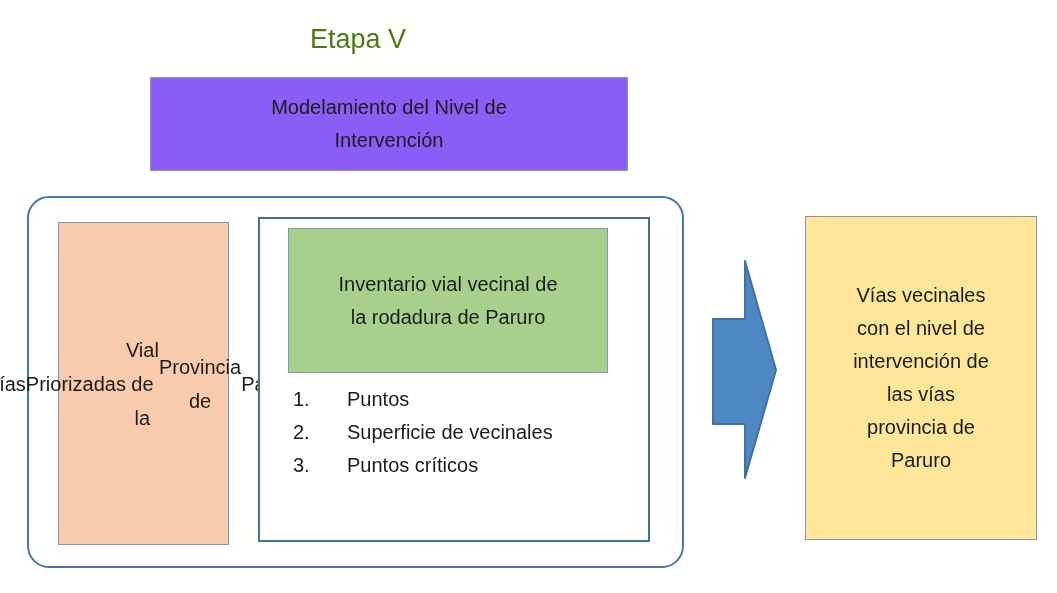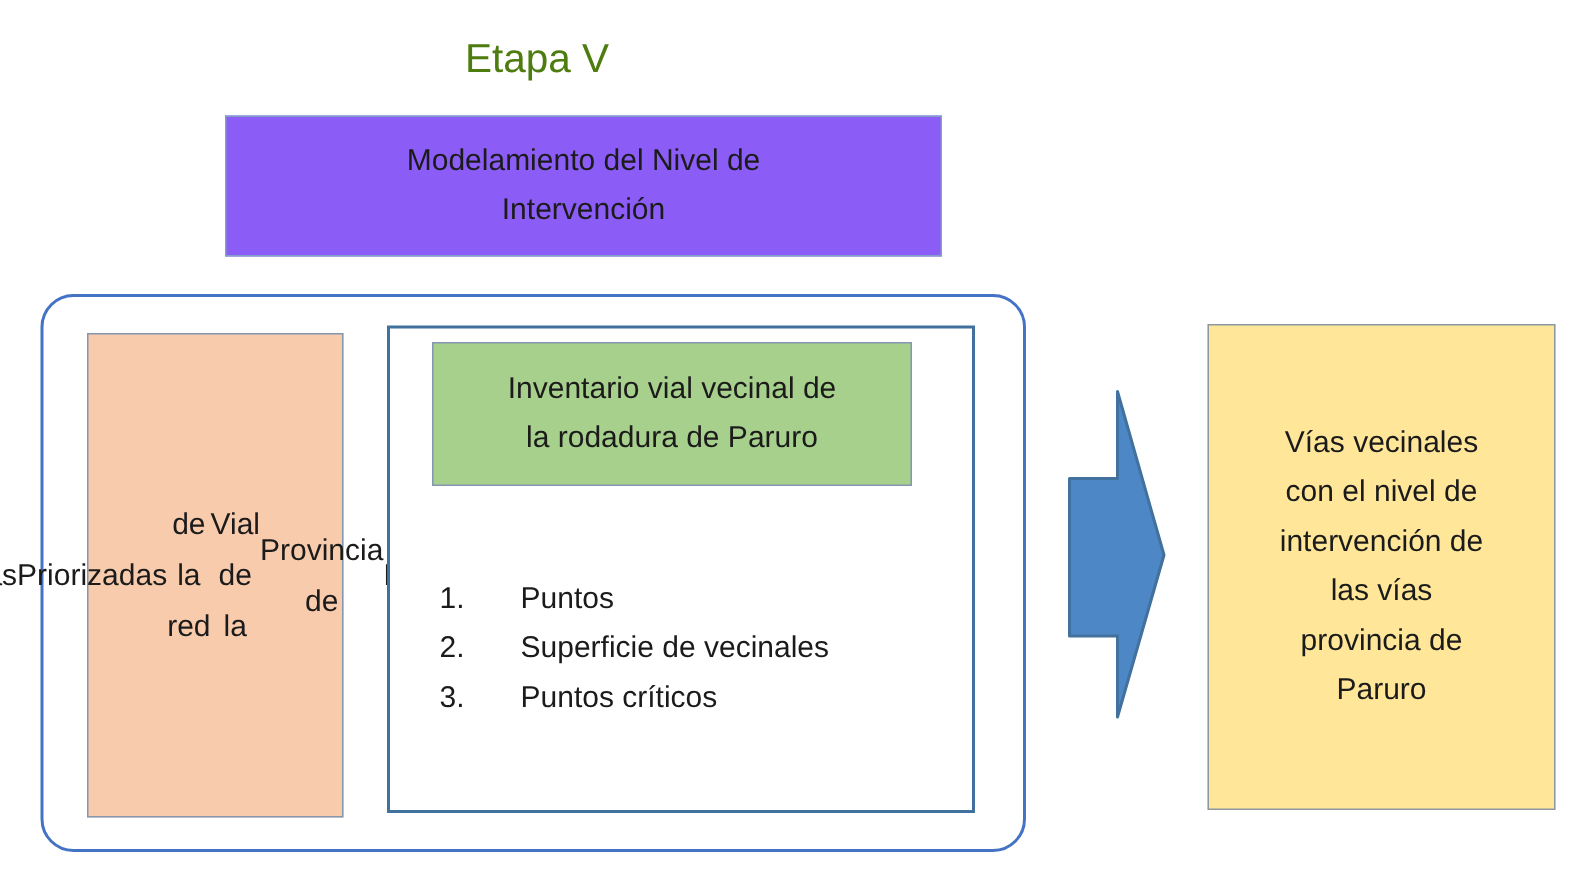--- a/index.html
+++ b/index.html
@@ -55,21 +55,21 @@
   }
 
   .inner-box {
     left: 258px; top: 217px; width: 392px; height: 325px;
     background: #ffffff;
     border: 2px solid #41719c;
     box-sizing: border-box;
   }
 
   .inventory-title-box {
-    left: 288px; top: 228px; width: 320px; height: 96px;
+    left: 288px; top: 228px; width: 320px; height: 145px;
     background: #a8d08d;
     border: 1px solid #8496b0;
     display: flex; flex-direction: column;
     align-items: center; justify-content: center;
     font-size: 20px; line-height: 33px;
     box-sizing: border-box;
   }
 
   .inventory-list {
     left: 293px; top: 383px; width: 340px;
@@ -101,21 +101,20 @@
   <div class="abs stage-box">
     <div>Modelamiento del Nivel de</div>
     <div>Intervención</div>
   </div>
 
   <div class="abs outer-group"></div>
 
   <div class="abs left-box">
     <div>Vías</div>
     <div>Priorizadas</div>
-    <div>de la red</div>
     <div>Vial de la</div>
     <div>Provincia de</div>
     <div>Paruro</div>
   </div>
 
   <div class="abs inner-box"></div>
 
   <div class="abs inventory-title-box">
     <div>Inventario vial vecinal de</div>
     <div>la rodadura de Paruro</div>

